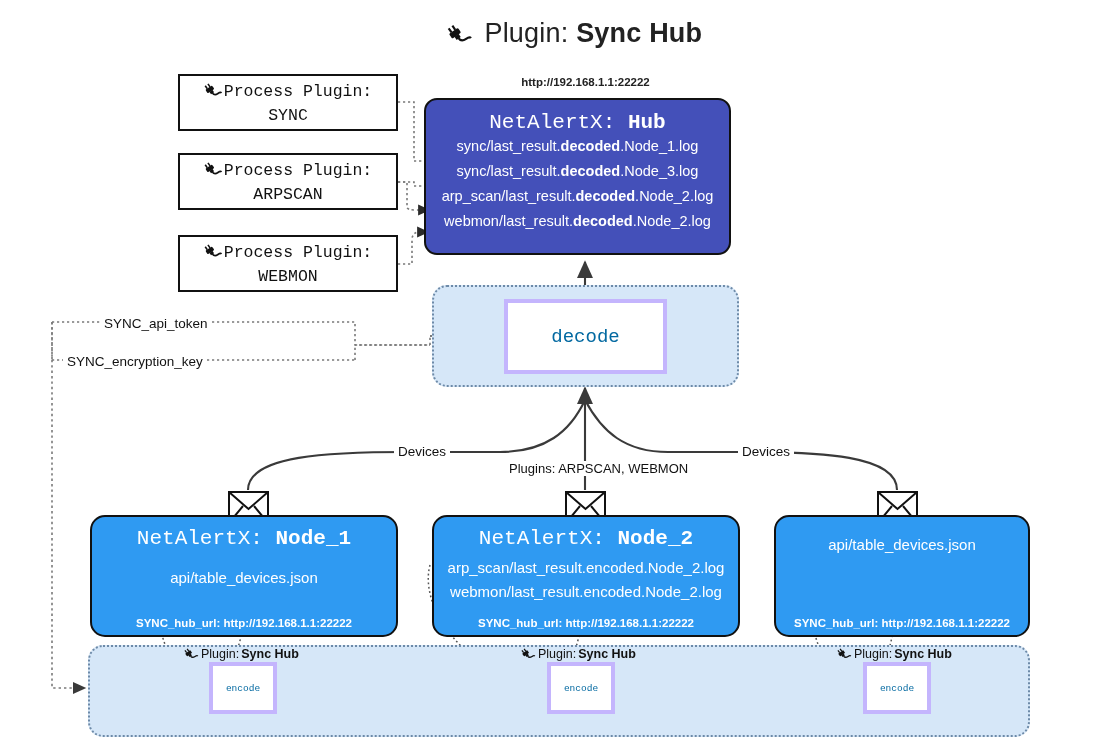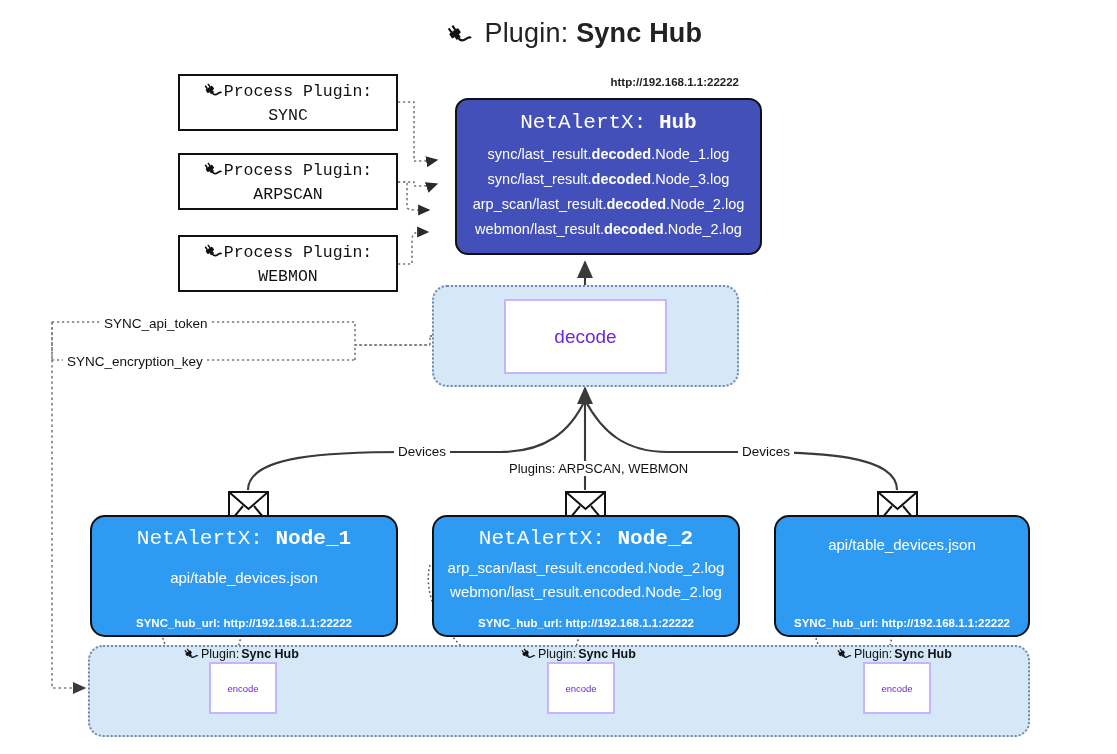--- a/index.html
+++ b/index.html
@@ -15,42 +15,42 @@
   .title .b{font-weight:bold;}
 
   .pbox{position:absolute;width:220px;height:57px;background:#fff;
         border:2px solid #111;box-sizing:border-box;
         display:flex;flex-direction:column;align-items:center;justify-content:center;
         font-family:Liberation Mono, monospace;
         font-size:16.5px;line-height:1.28;color:#111;}
   .pbox .l1{display:flex;align-items:center;gap:1px;white-space:nowrap;}
   .pbox .l2{white-space:nowrap;}
 
-  .hub{position:absolute;left:455px;top:98px;width:307px;height:157px;
+  .hub{position:absolute;left:424px;top:98px;width:307px;height:157px;
        background:#4450b9;border:2.5px solid #111;border-radius:13px;
        box-sizing:border-box;color:#fff;overflow:hidden;}
   .hub .hubtitle{text-align:center;margin-top:11px;font-size:21px;
        font-family:"Liberation Mono","DejaVu Sans Mono",monospace;}
   .hub .hubtitle b{font-weight:bold;}
-  .hub .rows{margin-top:8px;}
+  .hub .rows{}
   .hub .row{font-size:14.5px;line-height:25px;text-align:center;white-space:nowrap;}
   .hub .row b{font-weight:bold;}
 
-  .huburl{position:absolute;left:432px;top:76px;width:307px;text-align:right;
+  .huburl{position:absolute;left:432px;top:76px;width:307px;text-align:center;
           font-size:11.5px;color:#222;font-weight:600;}
 
   
   .lightbox{position:absolute;background:#d6e7f8;border:2px dotted #6d8aa8;
             border-radius:15px;box-sizing:border-box;}
   .decodewrap{left:432px;top:285px;width:307px;height:102px;}
   .bottomwrap{left:88px;top:645px;width:942px;height:92px;}
 
-  .whitebox{position:absolute;background:#fff;border:2px solid #c4b5fd;
+  .whitebox{position:absolute;background:#fff;border:4px solid #c4b5fd;
             box-sizing:border-box;display:flex;align-items:center;justify-content:center;
-            font-family:Liberation Sans, sans-serif;color:#6d28d9;}
+            font-family:Liberation Mono, monospace;color:#0369a1;}
   .decodebox{left:504px;top:299px;width:163px;height:75px;font-size:19px;}
   .encodebox{top:662px;width:68px;height:52px;font-size:9.5px;}
   .enc1{left:209px;} .enc2{left:547px;} .enc3{left:863px;}
 
   .pluglabel{position:absolute;top:645px;font-size:12.5px;color:#111;white-space:nowrap;
              display:flex;align-items:center;gap:2px;}
   .pluglabel b{font-weight:bold;}
   .pl1{left:184px;} .pl2{left:521px;} .pl3{left:837px;}
 
   

